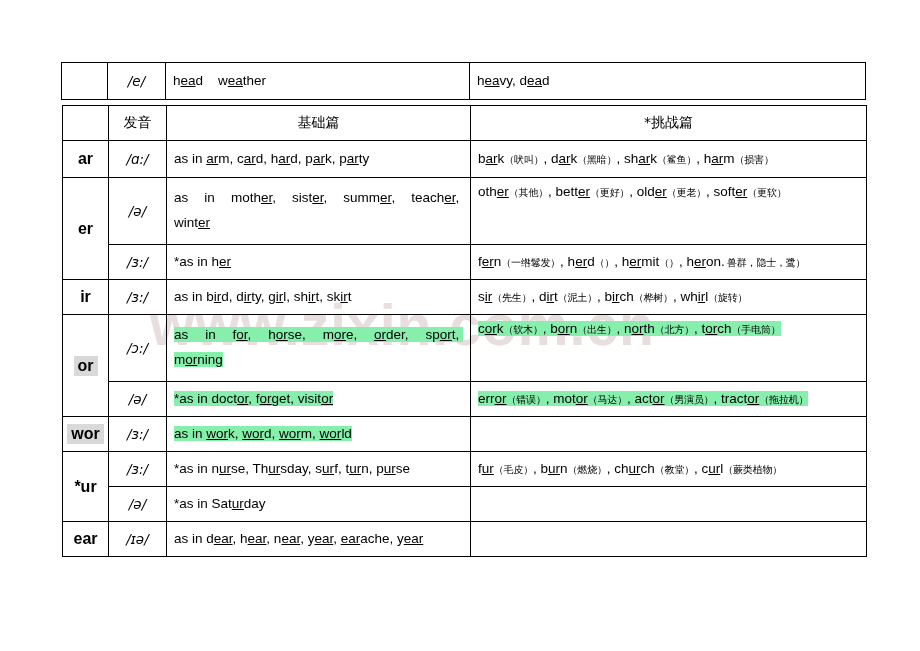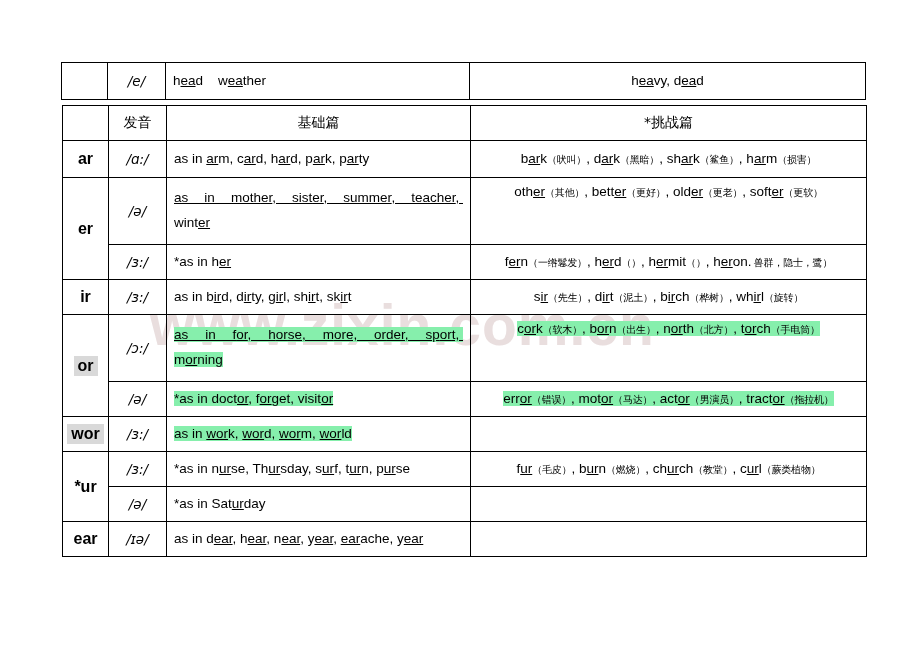--- a/index.html
+++ b/index.html
@@ -107,23 +107,23 @@
   }
 
   .header-cell {
     text-align: center;
     font-size: 14px;
     font-family: "DejaVu Sans", "Liberation Sans", sans-serif;
     padding: 0;
   }
 
   .basic-cell  { text-align: left; }
-  .chal-cell   { text-align: center; }
-
-  .just { text-align: justify; text-align-last: justify; text-decoration: underline; }
+  .chal-cell   { text-align: left; }
+
+  .just { text-align: justify; text-align-last: justify; }
 
   u { text-decoration: underline; text-underline-offset: 1px; }
 
   .gloss {
     font-size: 10px;
     font-family: Liberation Serif, serif;
     vertical-align: baseline;
     letter-spacing: -0.2px;
   }
 

